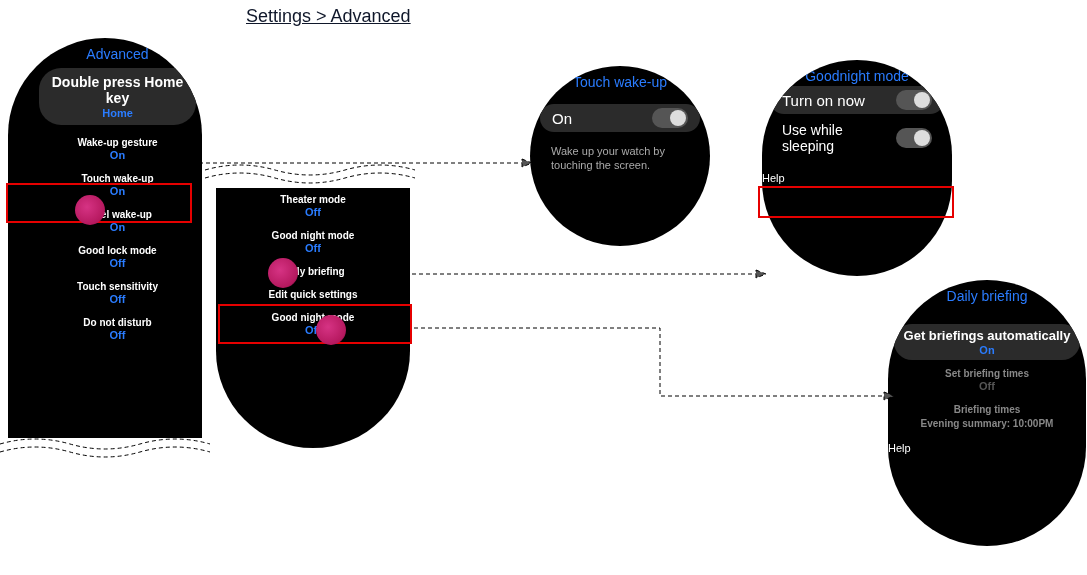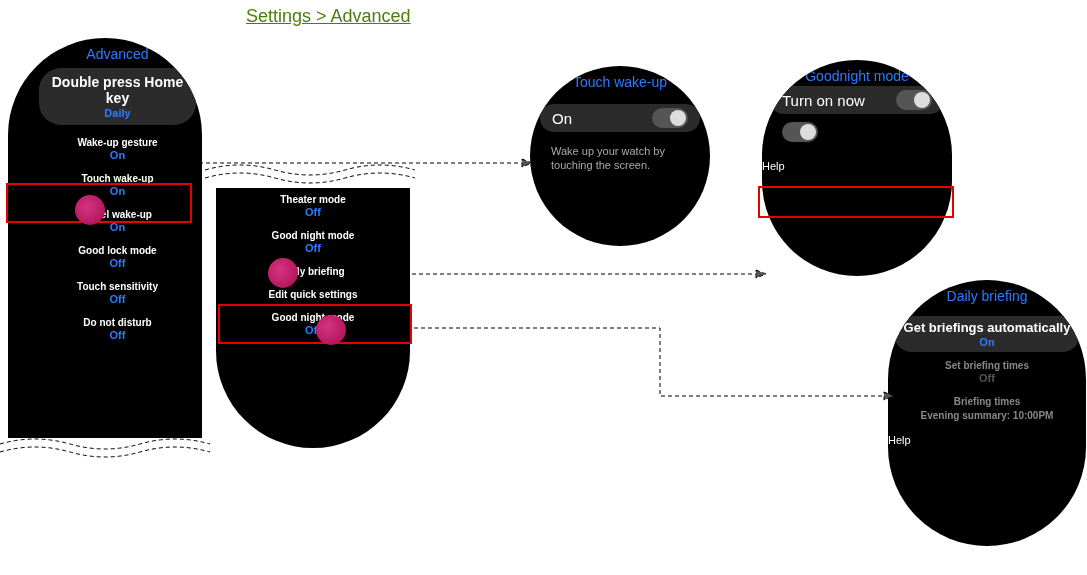--- a/index.html
+++ b/index.html
@@ -10,21 +10,21 @@
     font-family: -apple-system, BlinkMacSystemFont, "Segoe UI", Arial, sans-serif;
     position: relative;
     overflow: hidden;
   }
   .page-title {
     position: absolute;
     left: 246px;
     top: 6px;
     font-size: 18px;
     text-decoration: underline;
-    color: #4d7c0f;
+    color: #0f172a;
   }
   .watch {
     position: absolute;
     background: #000;
     color: #fff;
     overflow: hidden;
   }
   .watch .title {
     color: #2a7cff;
     text-align: center;
@@ -137,21 +137,21 @@
 </head>
 <body>
 
 <div class="page-title">Settings &gt; Advanced</div>
 
 <div id="w1" class="watch">
   <div class="title">Advanced</div>
 
   <div class="pill item">
     <div class="label" style="font-size:14px">Double press Home key</div>
-    <div class="status">Daily</div>
+    <div class="status">Home</div>
   </div>
   <div class="item">
     <div class="label">Wake-up gesture</div>
     <div class="status">On</div>
   </div>
   <div class="item">
     <div class="label">Touch wake-up</div>
     <div class="status">On</div>
   </div>
   <div class="item">
@@ -211,28 +211,29 @@
   <div class="desc">Wake up your watch by touching the screen.</div>
 </div>
 
 <div id="w4" class="watch">
   <div class="title">Goodnight mode</div>
   <div class="pill toggle-row" style="margin:2px 8px 4px">
     <span class="t-label">Turn on now</span>
     <span class="toggle"></span>
   </div>
   <div class="toggle-row" style="margin:4px 8px">
+    <span class="t-label" style="font-size:14px">Use while sleeping</span>
     <span class="toggle"></span>
   </div>
   <div class="help">Help</div>
 </div>
 
 <div id="w5" class="watch">
   <div class="title">Daily briefing</div>
-  <div class="pill item" style="margin:12px 6px 2px;padding:4px 0">
+  <div class="pill item" style="margin:20px 6px 2px;padding:4px 0">
     <div class="label" style="font-size:13px">Get briefings automatically</div>
     <div class="status">On</div>
   </div>
   <div class="item dim">
     <div class="label">Set briefing times</div>
     <div class="status">Off</div>
   </div>
   <div class="item dim">
     <div class="label">Briefing times</div>
     <div class="sub">Evening summary: 10:00PM</div>

